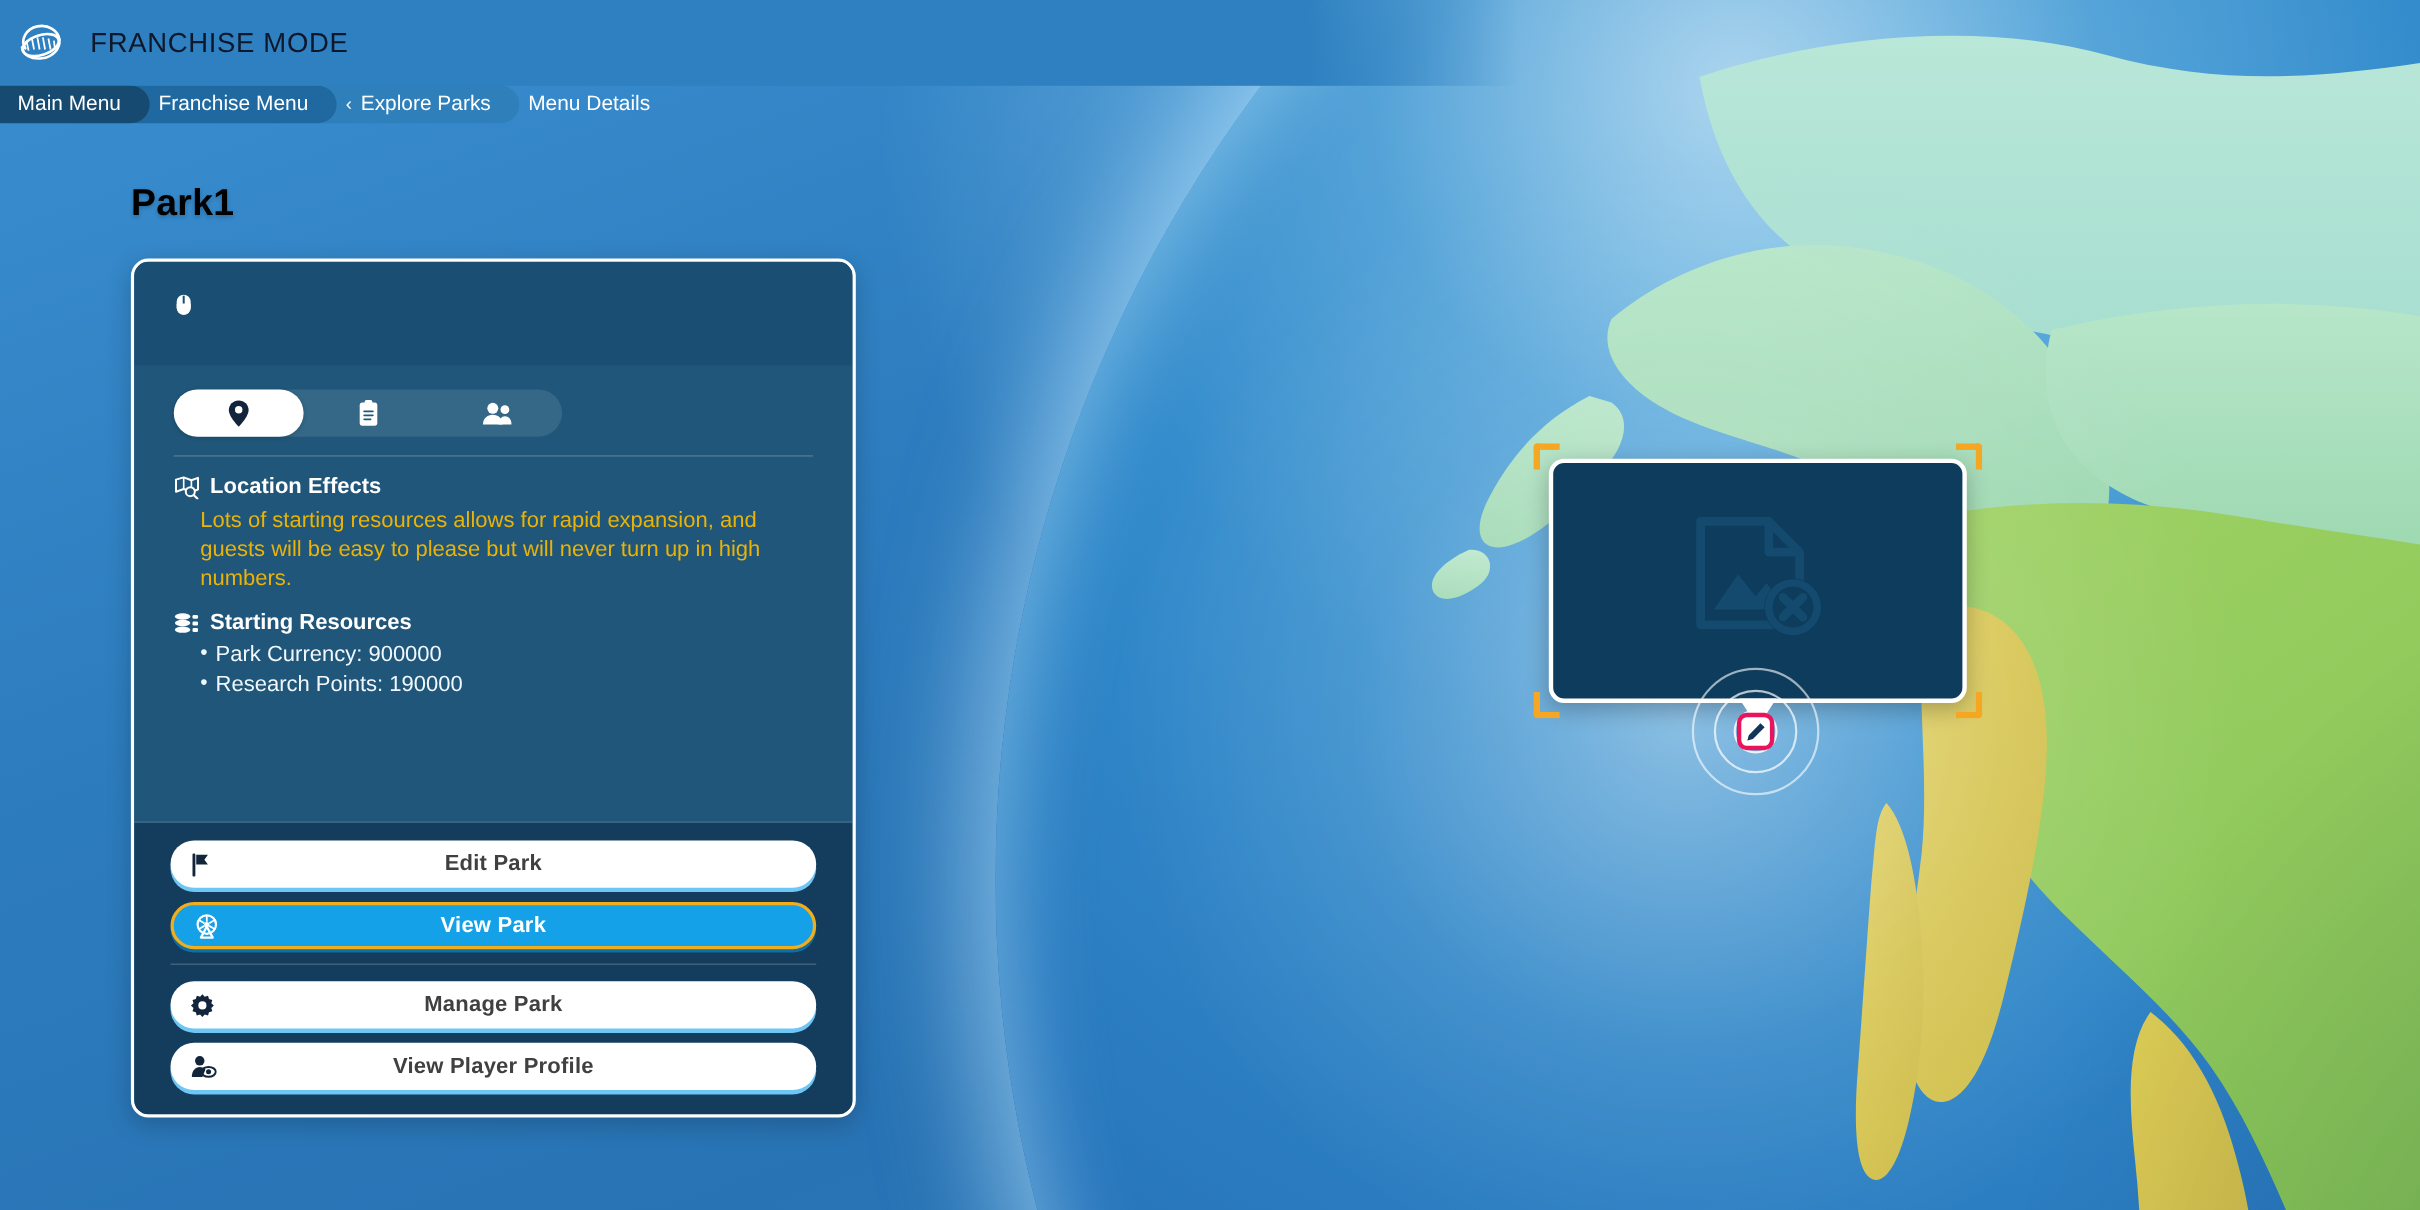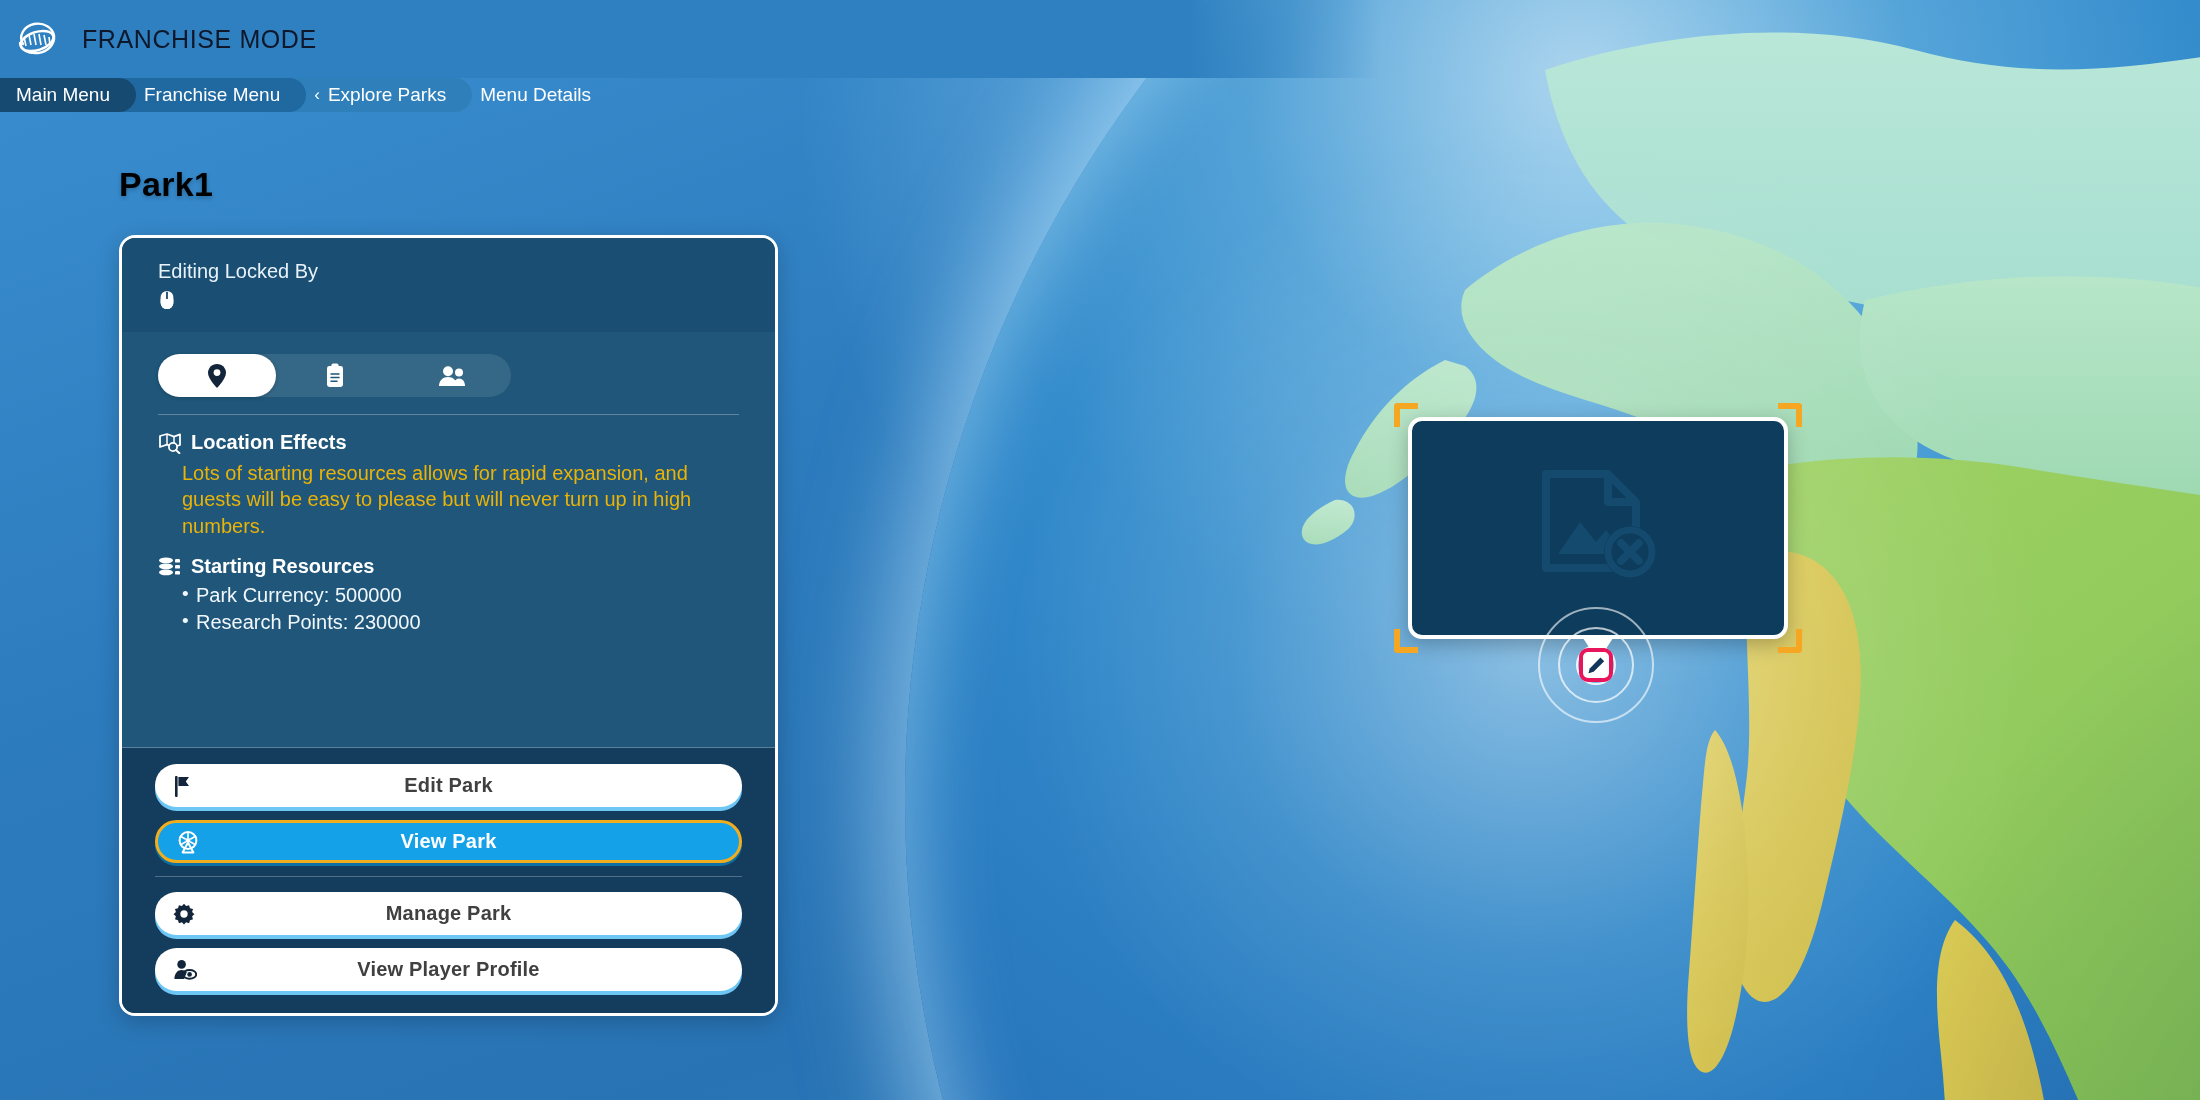--- a/index.html
+++ b/index.html
@@ -430,21 +430,20 @@
   <div class="crumb crumb-3">
     <span>Menu Details</span>
   </div>
 </nav>
 
 <h1 id="park-title">Park1</h1>
 
 <section id="park-panel">
 
   <div id="panel-lock-header">
-    <div id="lock-label">Editing Locked By</div>
     <div id="lock-owner-row">
       <svg id="lock-owner-icon" viewBox="0 0 18 22">
         <rect x="2" y="1" width="14" height="20" rx="7" fill="#ffffff"></rect>
         <rect x="8" y="2" width="2" height="8" fill="#1a4e72"></rect>
         <path d="M2,10 h14 v4 a7,7 0 0 1 -14,0 z" fill="#ffffff"></path>
       </svg>
       <span id="lock-owner-name"></span>
     </div>
   </div>
 
@@ -502,22 +501,22 @@
             <ellipse cx="8" cy="10.4" rx="7" ry="2.9"></ellipse>
             <ellipse cx="8" cy="16.4" rx="7" ry="2.9"></ellipse>
             <rect x="17" y="3" width="5" height="3.6" rx="1.2"></rect>
             <rect x="17" y="9" width="5" height="3.6" rx="1.2"></rect>
             <rect x="17" y="15" width="5" height="3.6" rx="1.2"></rect>
           </g>
         </svg>
         <span>Starting Resources</span>
       </div>
       <ul class="res-list">
-        <li>Park Currency: 500000</li>
-        <li>Research Points: 230000</li>
+        <li>Park Currency: 900000</li>
+        <li>Research Points: 190000</li>
       </ul>
     </div>
 
     <div id="body-spacer"></div>
     <div id="footer-divider"></div>
   </div>
 
   <div id="panel-footer">
 
     <button class="pbtn">

